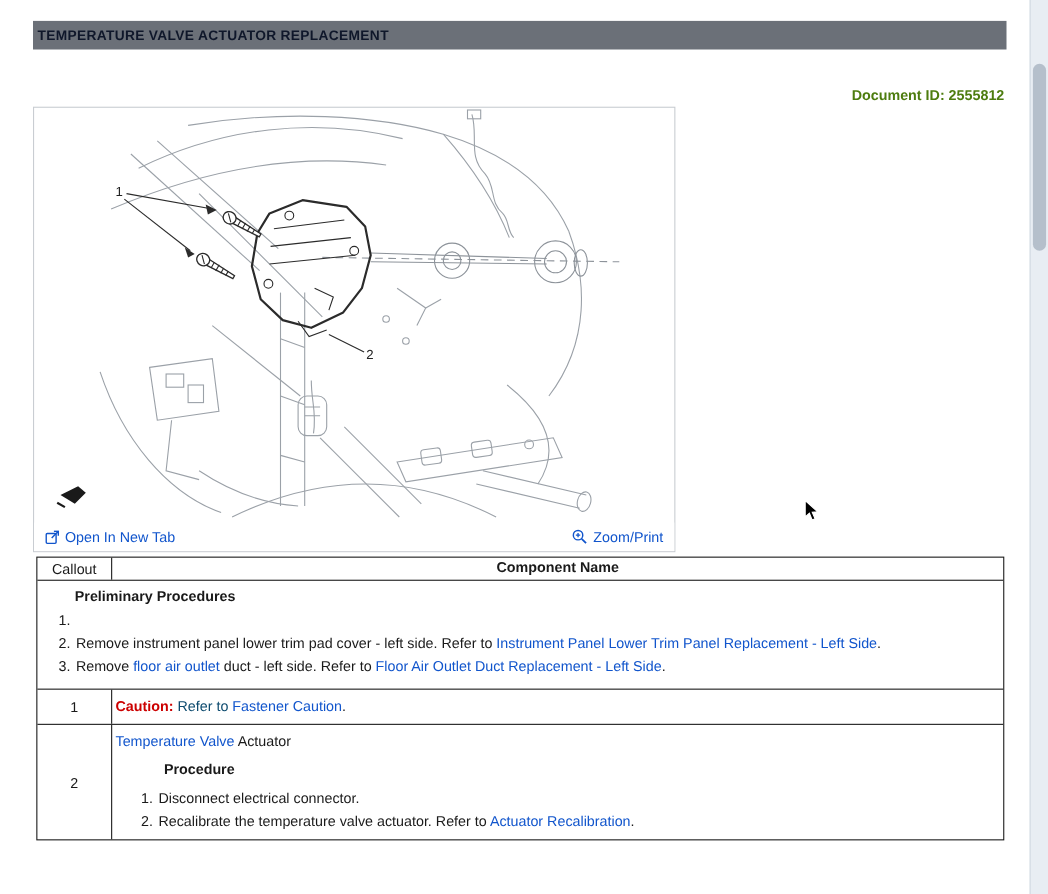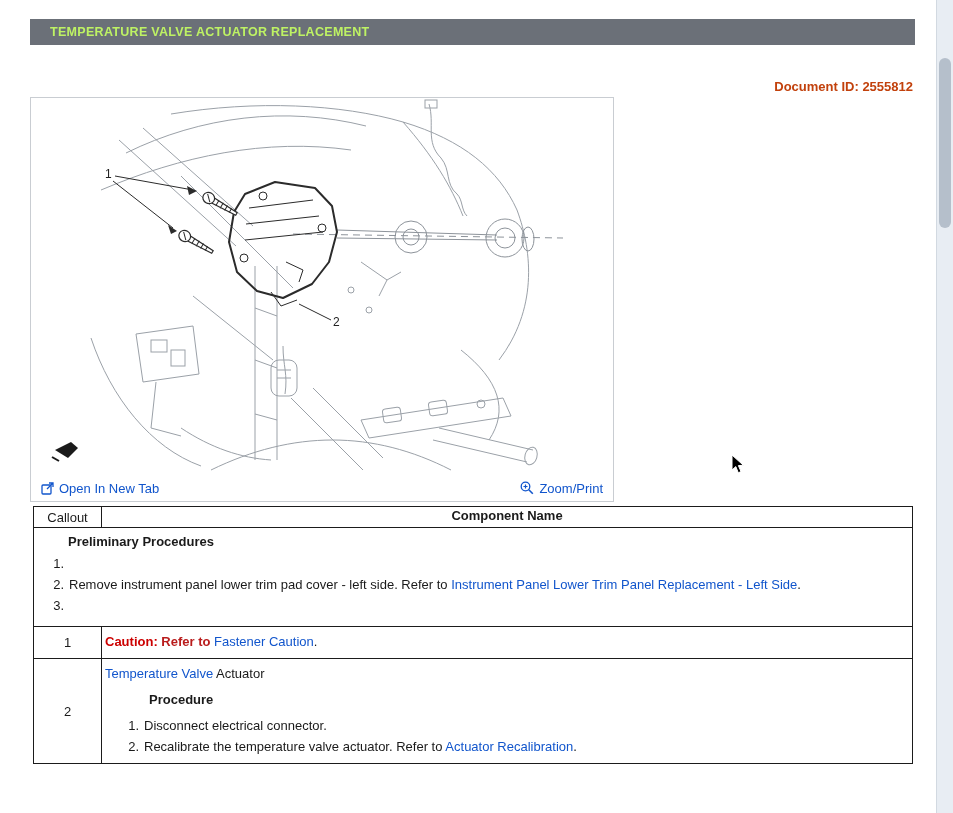--- a/index.html
+++ b/index.html
@@ -4,28 +4,28 @@
 <style>
   html,body { margin:0; padding:0; }
   body {
     width:953px; height:813px; position:relative; overflow:hidden;
     background:#ffffff; font-family:"Liberation Sans", sans-serif; color:#1a1a1a;
   }
 
   
   .header-bar {
     position:absolute; left:30px; top:19px; width:885px; height:26px;
-    background:#6b7078; color:#bef264; display:flex; align-items:center;
-    padding-left:20px; box-sizing:border-box;
+    background:#6b7078; color:#0f172a; display:flex; align-items:center;
+    padding-left:4px; box-sizing:border-box;
     font-size:12.5px; font-weight:bold; letter-spacing:.3px;
   }
 
   .doc-id {
     position:absolute; right:40px; top:79px;
-    font-size:13px; font-weight:bold; color:#c2410c;
+    font-size:13px; font-weight:bold; color:#4d7c0f;
   }
 
   
   .figure-frame {
     position:absolute; left:30px; top:97px; width:584px; height:405px;
     border:1px solid #c9cdd2; box-sizing:border-box; background:#fff;
   }
   .figure-canvas { position:absolute; left:0; top:0; }
   .figure-links {
     position:absolute; left:0; bottom:0; width:100%; height:26px;
@@ -54,21 +54,21 @@
   .t-header .cell-callout { font-weight:normal; height:20px; }
   .t-header .cell-component { font-weight:bold; text-align:center; padding:1px 0 2px; }
 
   .cell-full { flex:1; padding:4px 8px 10px 8px; box-sizing:border-box; }
   .prelim-title { font-weight:bold; margin:2px 0 4px 26px; }
   .step { display:flex; line-height:21px; }
   .step-num { width:22px; text-align:right; margin-right:5px; flex-shrink:0; }
 
   .inline-link { color:#1155cc; cursor:pointer; text-decoration:none; }
   .caution-label { color:#cc0000; font-weight:bold; }
-  .caution-text { color:#b91c1c;font-weight:bold; }
+  .caution-text { color:#0c4a6e; }
 
   .row-line { line-height:20px; margin-top:2px; }
   .proc-title { font-weight:bold; margin:8px 0 8px 44px; }
   .proc-step { display:flex; line-height:21px; }
   .proc-num { width:34px; text-align:right; margin-right:5px; flex-shrink:0; }
 
   
   .scrollbar {
     position:absolute; right:0; top:0; width:17px; height:813px;
     background:#e8edf3; border-left:1px solid #d2d9e1; box-sizing:border-box;
@@ -230,20 +230,21 @@
         <span class="step-num">1.</span>
       </div>
 
       <div class="step">
         <span class="step-num">2.</span>
         <span><span>Remove instrument panel lower trim pad cover - left side. Refer to </span><a class="inline-link">Instrument Panel Lower Trim Panel Replacement - Left Side</a><span>.</span></span>
       </div>
 
       <div class="step">
         <span class="step-num">3.</span>
+        <span><span>Remove </span><a class="inline-link">floor air outlet</a><span> duct - left side. Refer to </span><a class="inline-link">Floor Air Outlet Duct Replacement - Left Side</a><span>.</span></span>
       </div>
     </div>
   </div>
 
   <div class="t-row">
     <div class="cell-callout">1</div>
     <div class="cell-component">
       <div class="row-line"><span class="caution-label">Caution:</span><span class="caution-text"> Refer to </span><a class="inline-link">Fastener Caution</a><span>.</span></div>
     </div>
   </div>

